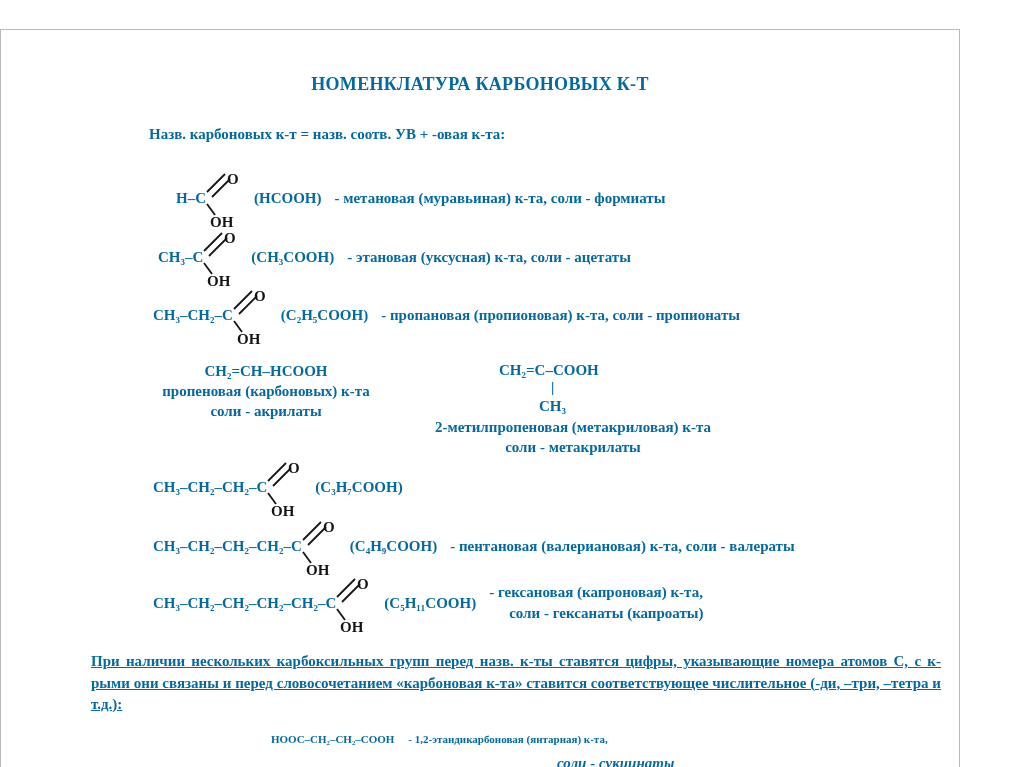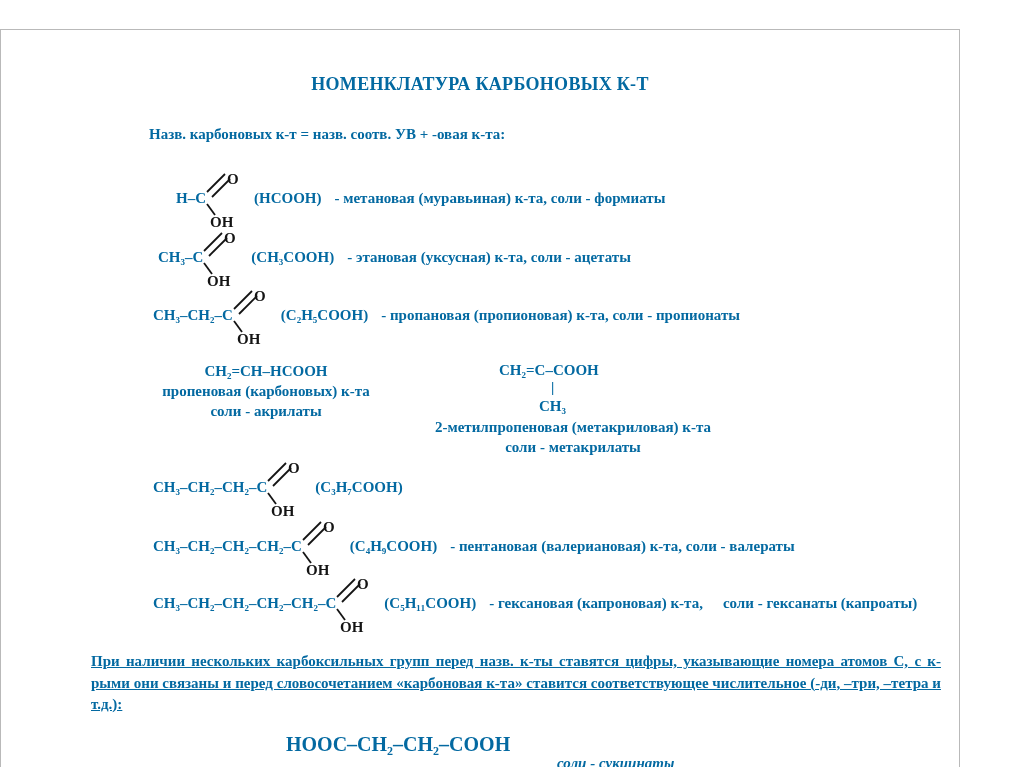--- a/index.html
+++ b/index.html
@@ -33,41 +33,41 @@
   .r6 { left:152px; top:542px; }
 
   .carboxyl { width:38px; height:62px; overflow:visible; display:block; }
   .carboxyl line { stroke:#141414; stroke-width:1.8; }
   .carboxyl text {
     font-family:"Liberation Serif","DejaVu Serif",serif;
     font-weight:bold; font-size:15px; fill:#141414;
   }
   .formula { margin-left:10px;font-family:Liberation Serif, serif; }
   .desc { margin-left:13px; }
-  .desc-2line { display:flex; flex-direction:row; line-height:21px; }
+  .desc-2line { display:flex; flex-direction:column; line-height:21px; }
   .dline-indent { padding-left:20px; }
 
   .unsat-left {
     position:absolute; left:140px; top:331px; width:250px;
     text-align:center; font-size:15px; line-height:20px;
   }
   .abs { position:absolute; font-size:15px; }
   .mf-formula { left:498px; top:332px; }
   .mf-bond { left:550px; top:349px; }
   .mf-methyl { left:538px; top:368px; }
   .mf-name { left:422px; top:389px; width:300px; text-align:center; }
   .mf-salts { left:422px; top:409px; width:300px; text-align:center; }
 
   .para {
     position:absolute; left:90px; top:621px; width:850px;
     font-size:15px; line-height:21.5px; text-align:justify;text-decoration:underline;
   }
   .example-row {
-    position:absolute; left:285px; top:703px;
-    display:flex; font-size:20px; white-space:nowrap;
+    position:absolute; left:270px; top:703px;
+    display:flex; font-size:11px; white-space:nowrap;
   }
   .ex-desc { margin-left:14px; }
   .ex-salts { left:556px; top:725px;font-style:italic; }
 
   .bottom-line {
     position:absolute; left:0; right:0; bottom:7px; height:3px;
     background:linear-gradient(to right, rgba(138,168,204,0), #8aa8cc 15%, #8aa8cc 85%, rgba(138,168,204,0));
   }
 </style>
 </head>
@@ -169,17 +169,18 @@
     <span class="desc desc-2line">
       <span class="dline">-  гексановая (капроновая) к-та,</span>
       <span class="dline dline-indent">соли - гексанаты (капроаты)</span>
     </span>
   </div>
 
   <p class="para">При наличии нескольких карбоксильных групп перед назв. к-ты ставятся цифры, указывающие номера атомов С, с к-рыми они связаны и перед словосочетанием «карбоновая к-та»  ставится соответствующее числительное (-ди, –три, –тетра и т.д.):</p>
 
   <div class="example-row">
     <span>HOOC–CH₂–CH₂–COOH</span>
+    <span class="ex-desc">-  1,2-этандикарбоновая (янтарная) к-та,</span>
   </div>
   <div class="abs ex-salts">соли - сукцинаты</div>
 
   <div class="bottom-line"></div>
 </div>
 
 </body></html>

